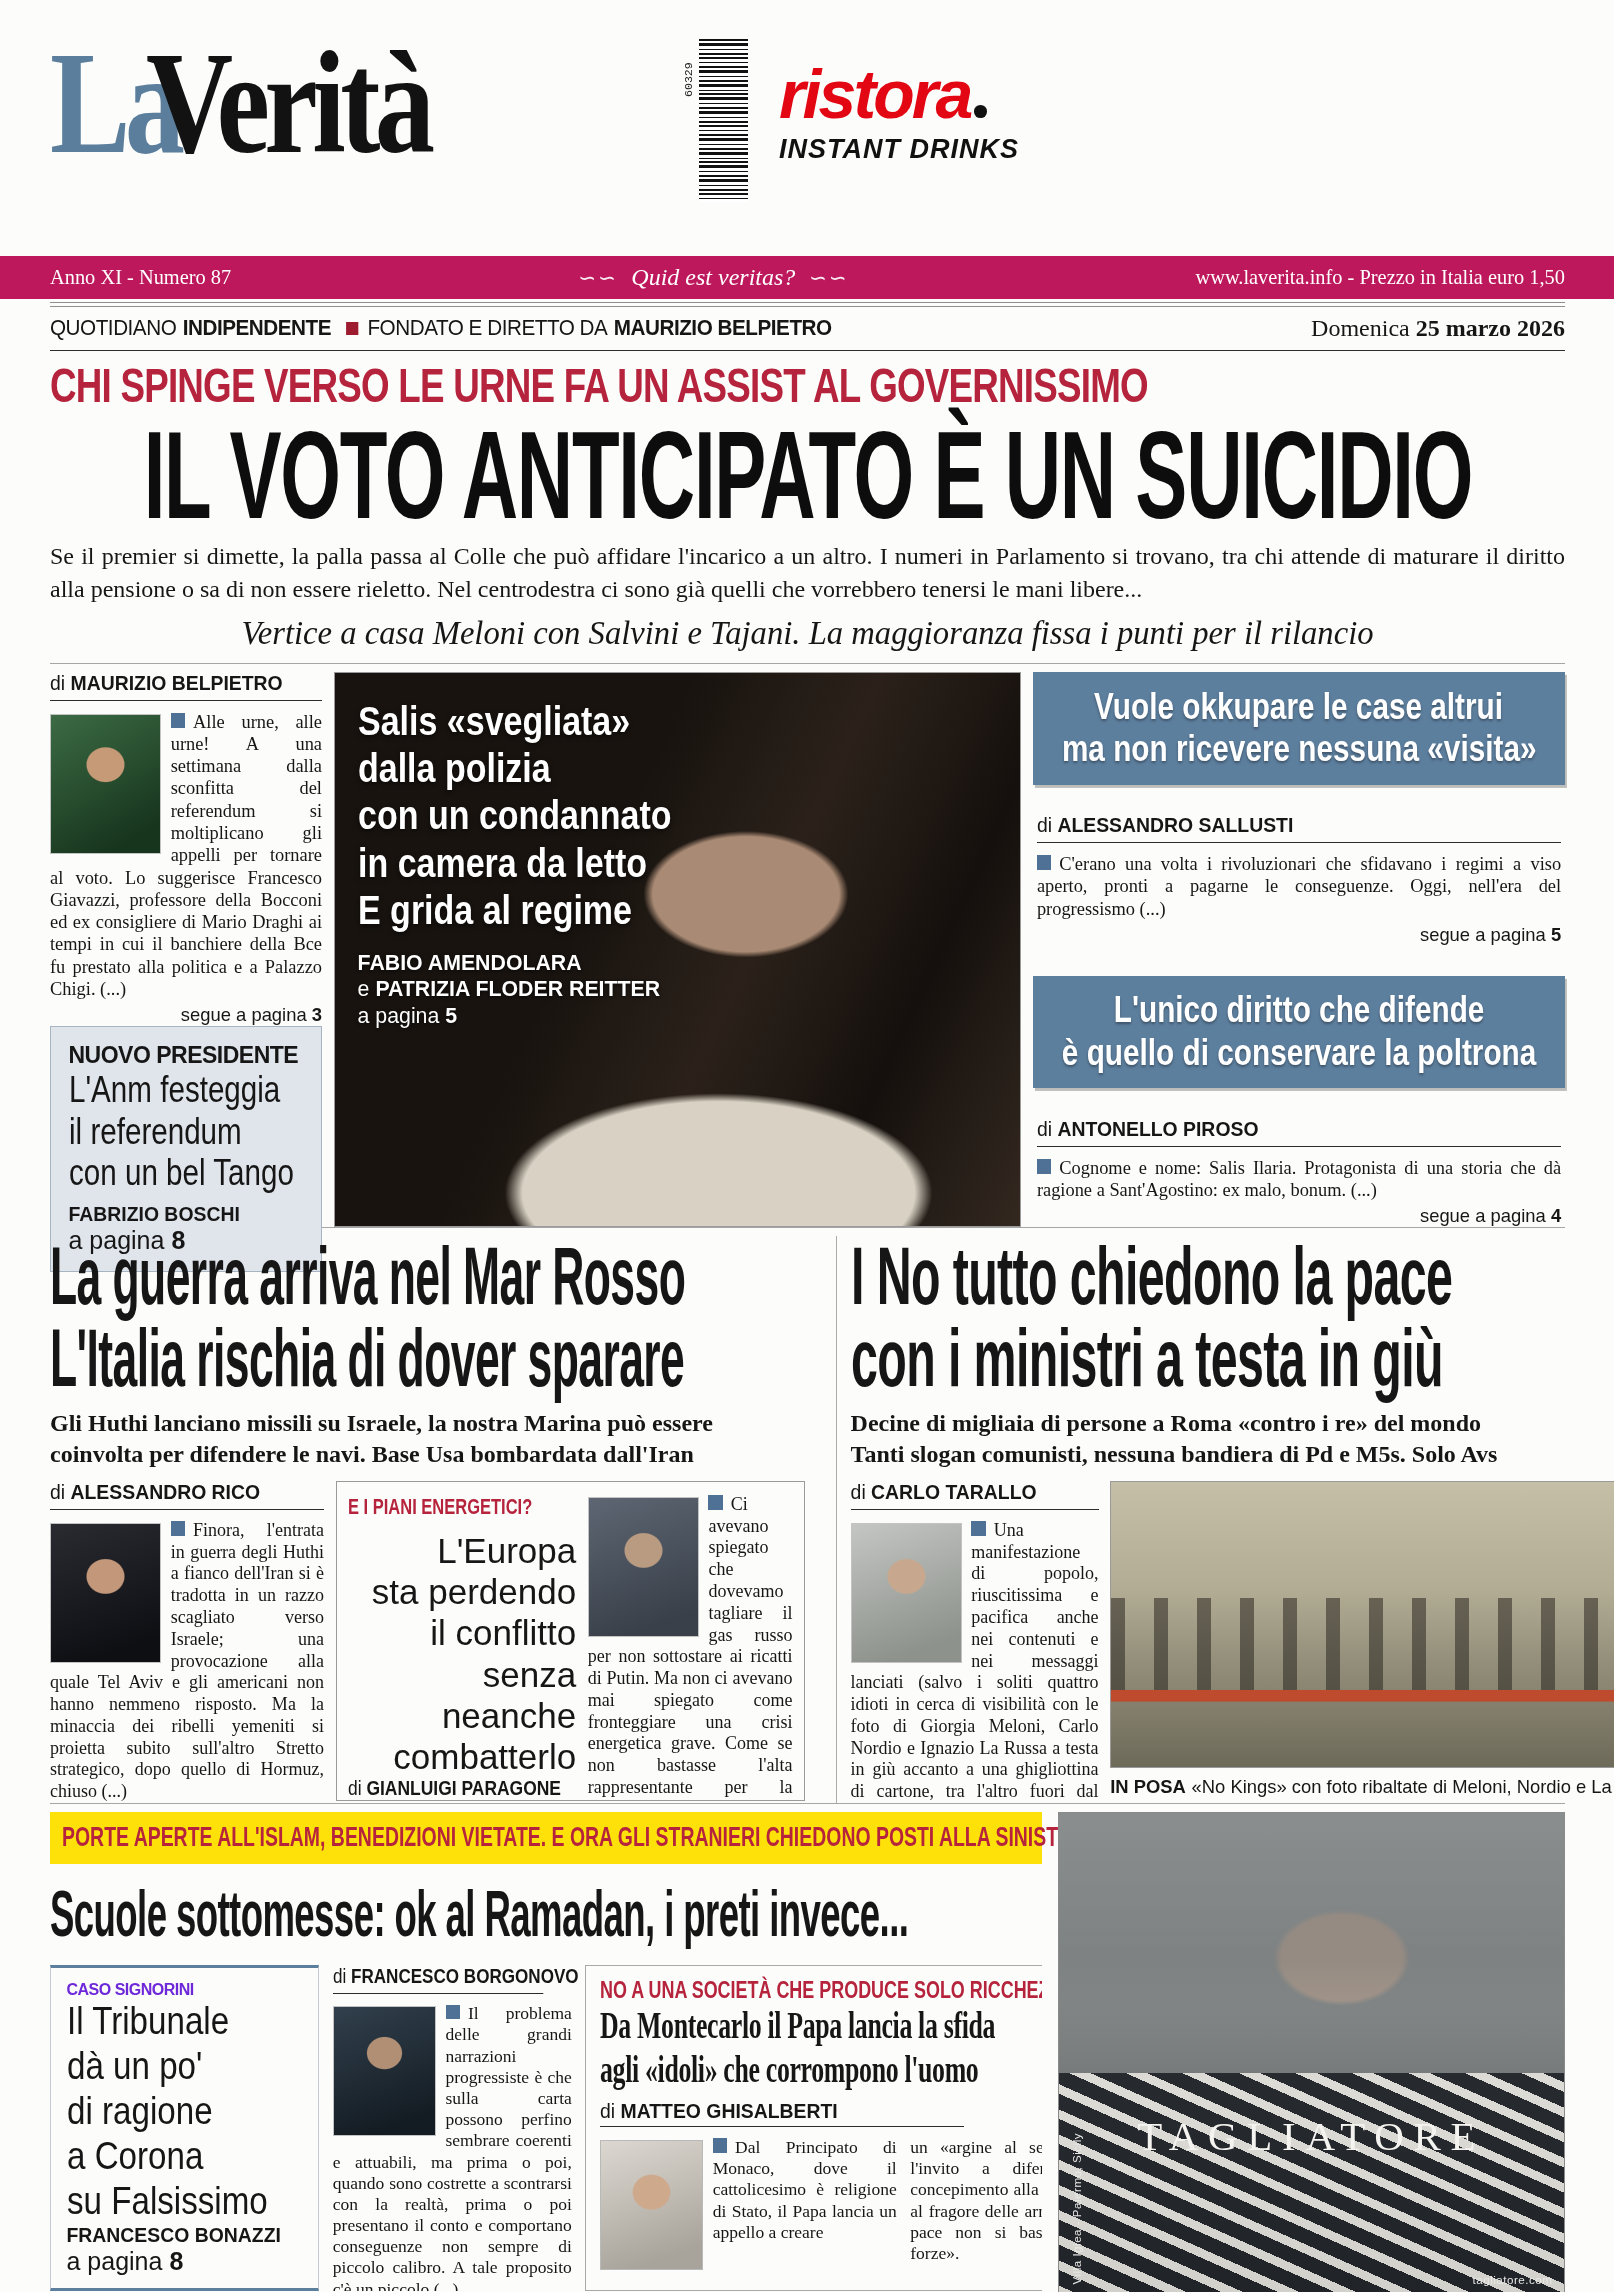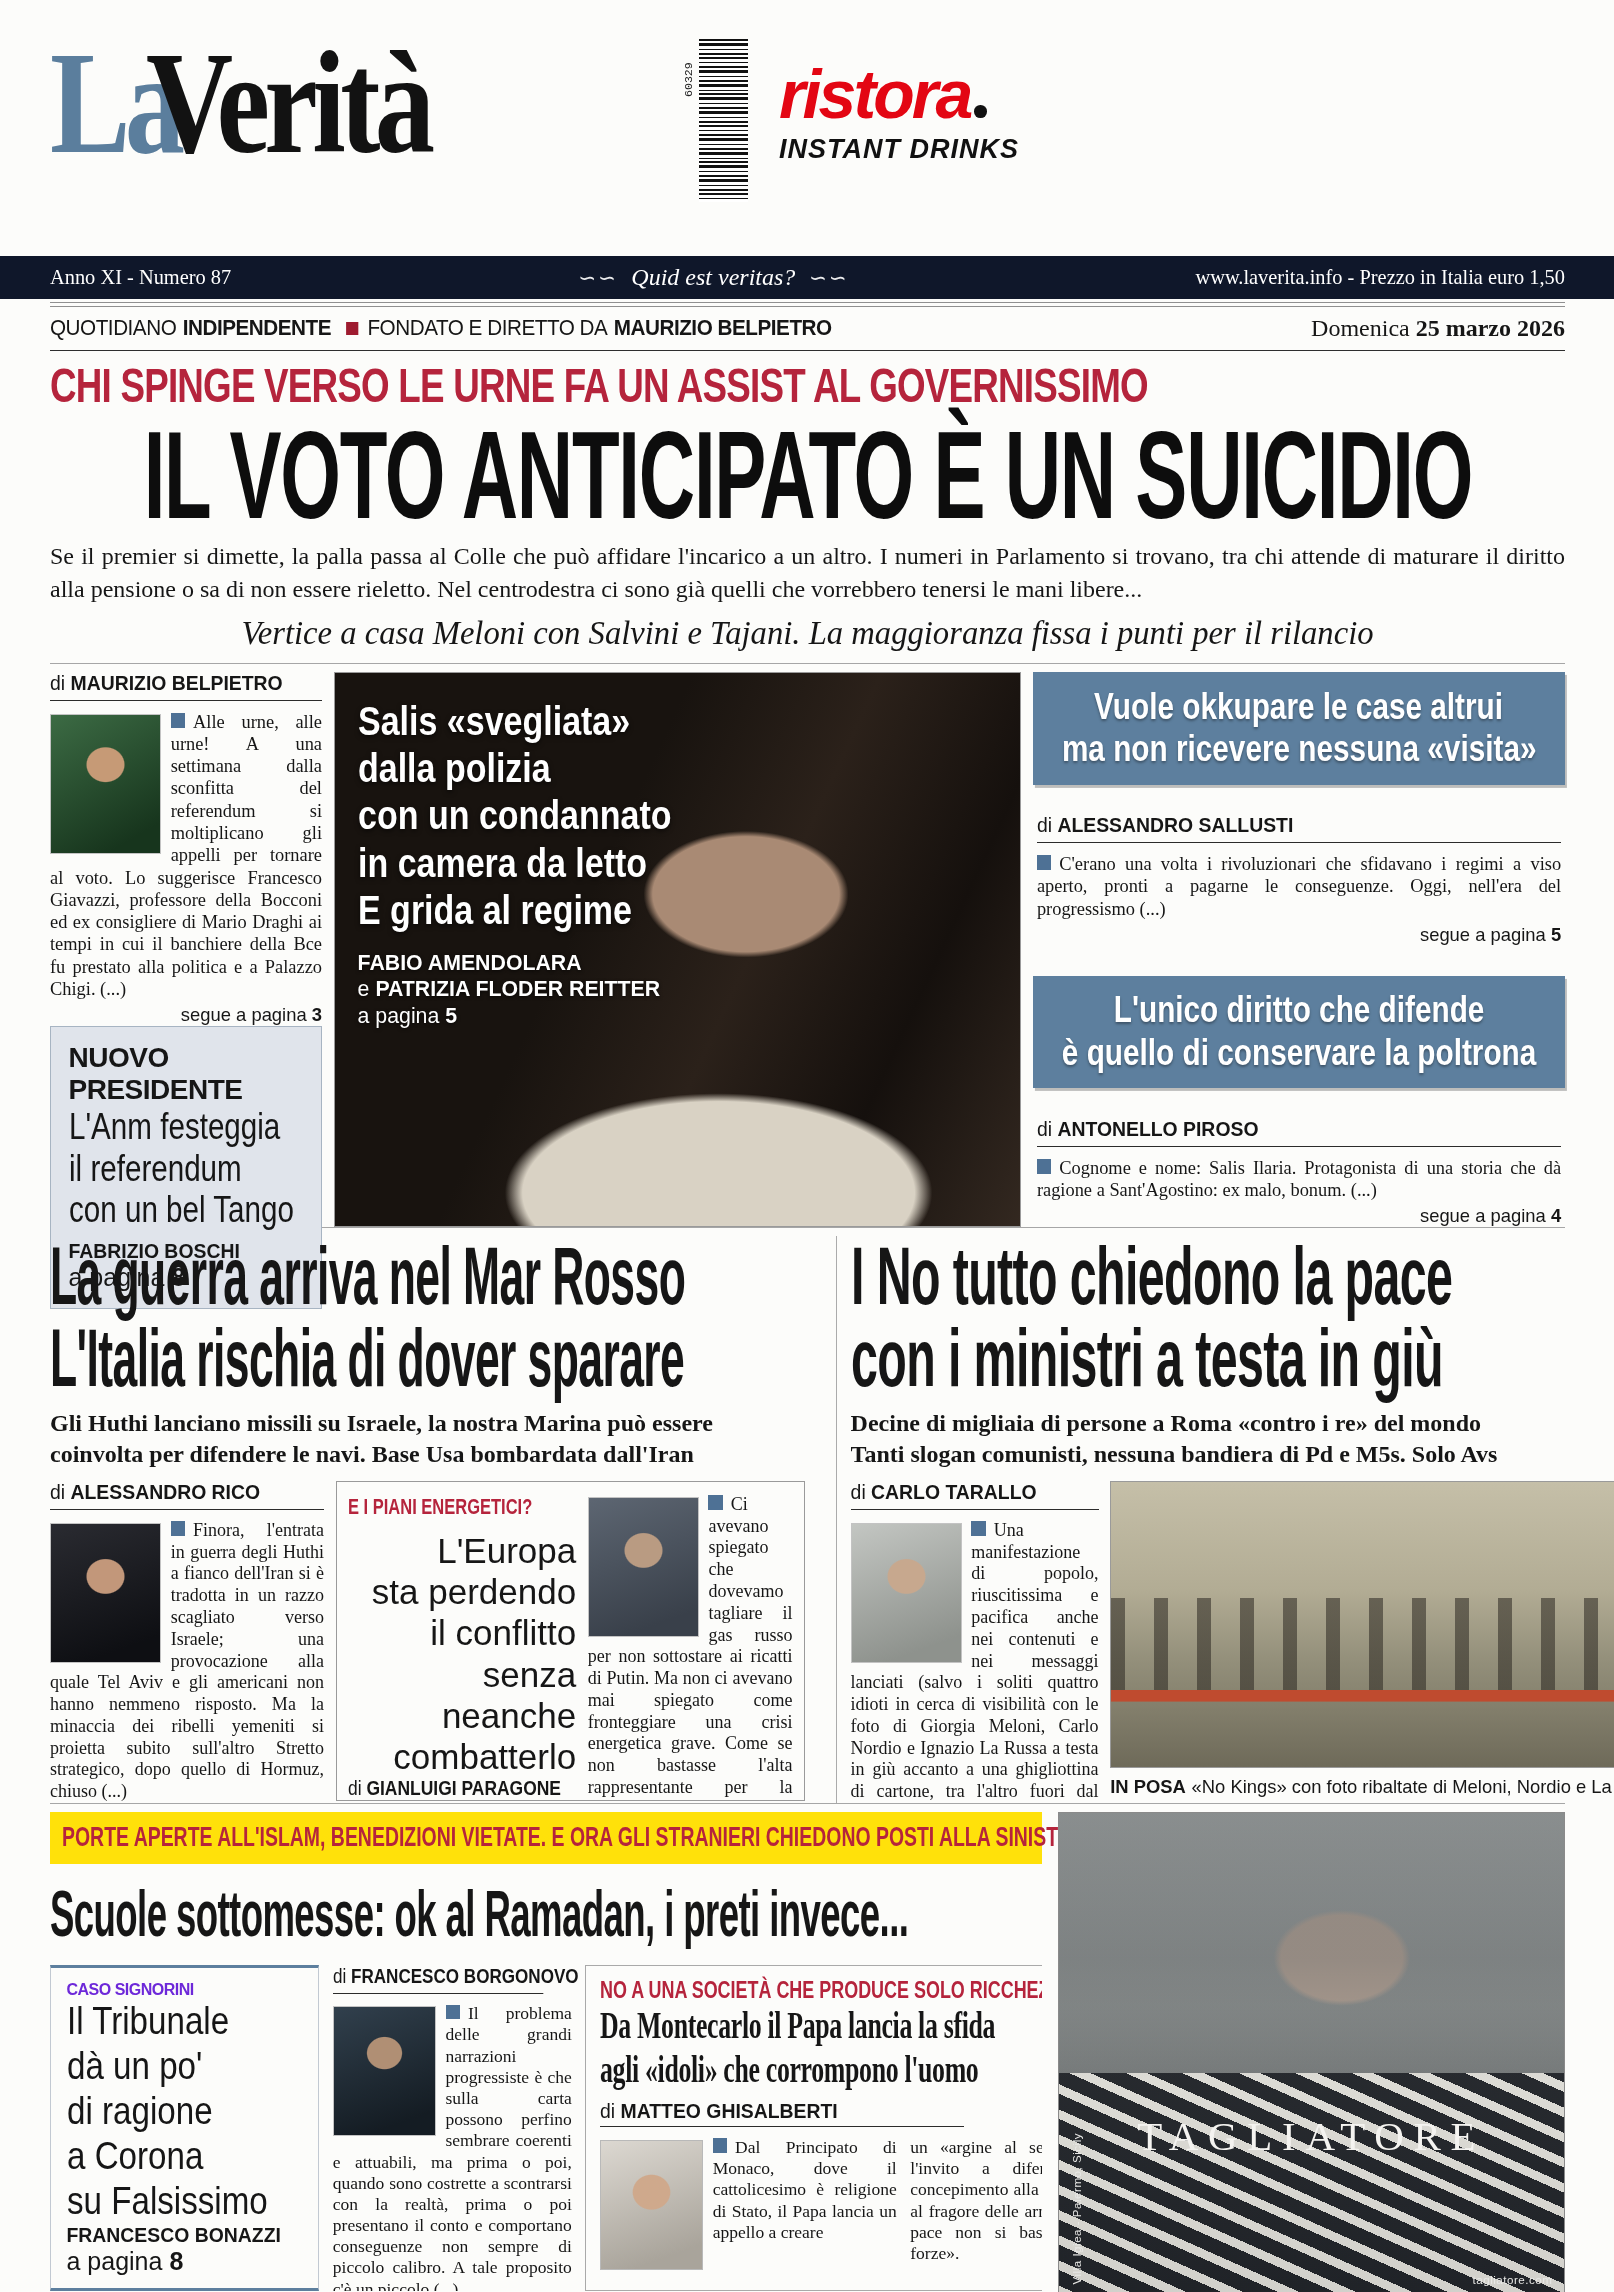--- a/index.html
+++ b/index.html
@@ -21,21 +21,21 @@
   .bc-bars{width:49px;height:163px;margin-left:3.9px;
            background:repeating-linear-gradient(180deg,#111 0 1.9px,#fff 1.9px 3.9px,#111 3.9px 6.8px,#fff 6.8px 9.7px,#111 9.7px 10.7px,#fff 10.7px 13.6px)}
   .ristora{margin-left:27px;margin-top:27px;text-align:center}
   .ristora-line{display:flex;align-items:baseline}
   .ristora-word{font-style:italic;font-weight:700;font-size:68px;letter-spacing:-2.9px;color:#e30613;line-height:1}
   .ristora-dot{width:12.6px;height:12.6px;background:#111;border-radius:50%;margin-left:3.9px}
   .ristora-tag{font-style:italic;font-weight:700;font-size:27px;letter-spacing:1px;color:#111;margin-top:5.8px}
   .grow{flex:1}
 
   
-  .bluebar{height:43px;background:#0f172a;color:#fff;display:flex;align-items:center;
+  .bluebar{height:43px;background:#be185d;color:#fff;display:flex;align-items:center;
            font-family:"Liberation Serif",serif;font-size:20.4px}
   .bluebar .mid{flex:1;text-align:center;font-size:24px}
   .orn{font-style:normal;opacity:.92;letter-spacing:1.9px;font-size:21.3px;margin:0 13.6px}
   .dbl{height:2.9px;border-top:1px solid #8f8f8f;border-bottom:1px solid #8f8f8f;margin-top:2.9px}
   .tagrow{display:flex;align-items:center;height:43px}
   .tagleft{font-size:22px;letter-spacing:-0.5px;display:flex;align-items:center;white-space:nowrap;
            transform:scaleX(.94);transform-origin:left center}
   .tagleft b{font-weight:700;margin:0 6.8px}
   .redsq{width:12.6px;height:12.6px;background:#9e1b2f;display:inline-block;margin:0 9.7px}
   .tagdate{margin-left:auto;font-family:"Liberation Serif",serif;font-size:24px}
@@ -78,21 +78,21 @@
 
   
   .row1{display:flex;gap:11.6px;height:555px;margin-top:7.8px}
   .colA{width:272px;display:flex;flex-direction:column}
   .colB{flex:1;position:relative;overflow:hidden;border:1px solid #9a9a9a;
         background:radial-gradient(34% 26% at 60% 40%,#a98a74 0 40%,rgba(0,0,0,0) 44%),
                    radial-gradient(52% 30% at 56% 94%,#d9d2c4 0 55%,rgba(0,0,0,0) 60%),
                    linear-gradient(115deg,#18130f 0 38%,#2b211a 58%,#15100d 78%,#332820 100%)}
   .colC{width:532px;display:flex;flex-direction:column;justify-content:space-between}
   .anm-box{background:#e0e4eb;border:1px solid #a7b4c2;padding:15.5px 17.5px;margin-top:auto}
-  .anm-kicker{font-weight:700;font-size:28px;letter-spacing:-0.5px}
+  .anm-kicker{font-weight:700;font-size:23px;letter-spacing:-0.5px}
   .t-anm>span{font-size:37px;font-weight:400;line-height:1.12;transform:scaleX(.8)}
   .box-author{font-weight:700;font-size:19.4px;margin-top:9.7px}
   .box-page{font-size:25px}
   .box-page b{font-weight:700}
   .salis-overlay{position:absolute;top:0;left:0;padding:25px 23px;color:#fff}
   .t-salis>span{font-size:40px;line-height:1.18;color:#fff;transform:scale(.85,1.02);
                 text-shadow:0 1.9px 5.8px rgba(0,0,0,.6)}
   .salis-by{margin-top:15.5px;font-size:21.3px;line-height:1.25;text-shadow:0 1px 3.9px rgba(0,0,0,.7)}
   .salis-by b{font-weight:700}
   .bluebox{background:#5d7f9e;padding:13.6px 9.7px;box-shadow:1.9px 2.9px 0 rgba(0,0,0,.25)}

